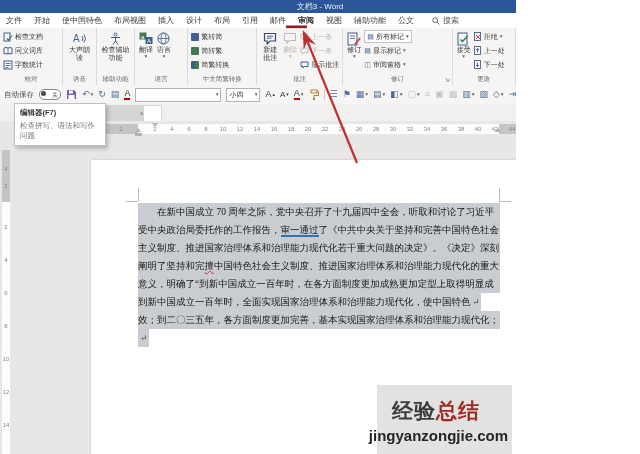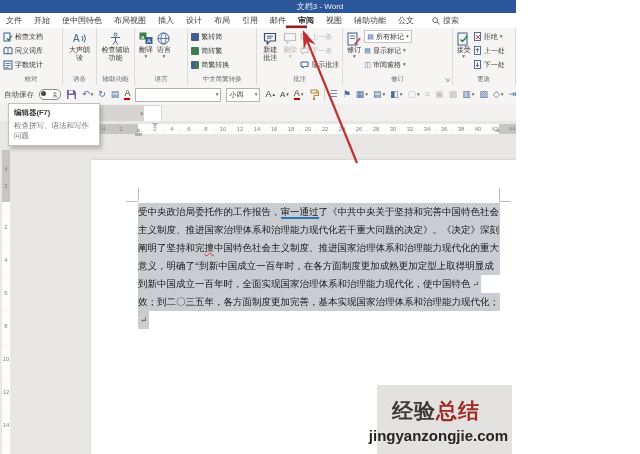--- a/index.html
+++ b/index.html
@@ -76,21 +76,21 @@
   .doctext{position:absolute;left:138px;top:66px;width:362px;font-family:"Liberation Serif","DejaVu Serif",serif;font-size:9.5px;color:#161616;}
   .dline{height:18px;line-height:18px;white-space:nowrap;}
   .sel{background:#c9ccd1;}
   .dline .full{display:block;}
   .inlinebg{display:inline-block;background:#c9ccd1;height:18px;}
   .indent1{padding-left:19px;}
   .gerr{border-bottom:2px solid #2e74b5;}
   .serr{text-decoration:underline wavy #d13438 1px;text-underline-offset:1px;}
   .pmark{font-size:8px;color:#333;padding:0 2px;}
   
-  .tooltip{position:absolute;left:8px;top:103px;width:80px;background:#fff;border:1px solid #c3c1bf;box-shadow:2px 3px 4px rgba(0,0,0,.22);padding:4px 5px;z-index:60;}
+  .tooltip{position:absolute;left:14px;top:103px;width:80px;background:#fff;border:1px solid #c3c1bf;box-shadow:2px 3px 4px rgba(0,0,0,.22);padding:4px 5px;z-index:60;}
   .tt-title{font-size:7.5px;font-weight:bold;color:#3b3a39;margin-bottom:3px;}
   .tt-body{font-size:7.5px;color:#767472;line-height:1.35;}
   
   .arrowsvg{position:absolute;left:0;top:0;z-index:50;pointer-events:none;}
   .watermark{position:absolute;right:4px;bottom:0;z-index:70;width:150px;height:70px;}
   .wm-band{position:absolute;right:0;bottom:0;width:135px;height:69px;background:#e3e2e1;}
   .wm-l1{position:absolute;right:32px;bottom:29px;font-size:21px;font-weight:bold;letter-spacing:1px;white-space:nowrap;font-family:"Liberation Sans","DejaVu Sans",sans-serif;}
   .wm-l1 .blk{color:#3c3b3a;} .wm-l1 .red{color:#9e2b25;}
   .wm-l2{position:absolute;right:4px;bottom:10px;font-size:15px;font-weight:bold;color:#262524;letter-spacing:0;white-space:nowrap;}
   svg.ic{display:block;}
@@ -512,20 +512,23 @@
       <span id="vticks"><span class="vnum" style="left: 0px; top: 87px;">2</span><span class="vnum" style="left: 0px; top: 120px;">4</span><span class="vnum" style="left: 0px; top: 153px;">6</span><span class="vnum" style="left: 0px; top: 186px;">8</span><span class="vnum" style="left: 0px; top: 219px;">10</span><span class="vnum" style="left: 0px; top: 252px;">12</span><span class="vnum" style="left: 0px; top: 285px;">14</span><span class="vnum" style="left: 0px; top: 45.5px;">2</span><span class="vnum" style="left: 0px; top: 29px;">4</span><span class="vdot" style="left: 0px; top: 72.5px;">·</span><span class="vdot" style="left: 0px; top: 105.5px;">·</span><span class="vdot" style="left: 0px; top: 138.5px;">·</span><span class="vdot" style="left: 0px; top: 171.5px;">·</span><span class="vdot" style="left: 0px; top: 204.5px;">·</span><span class="vdot" style="left: 0px; top: 237.5px;">·</span><span class="vdot" style="left: 0px; top: 270.5px;">·</span><span class="vdot" style="left: 0px; top: 303.5px;">·</span></span>
     </div>
 
     <div class="cropmark" style="position:absolute;left:138px;top:51px;height:13px;border-left:1px solid"></div>
     <div class="cropmark" style="position:absolute;left:126px;top:64px;width:12px;border-top:1px solid"></div>
     <div class="cropmark" style="position:absolute;left:499px;top:51px;height:13px;border-left:1px solid"></div>
     <div class="cropmark" style="position:absolute;left:499px;top:64px;width:12px;border-top:1px solid"></div>
 
     <div class="doctext">
       <div class="dline">
+          <span class="full sel indent1">在新中国成立 70 周年之际，党中央召开了十九届四中全会，听取和讨论了习近平</span>
+        </div>
+      <div class="dline">
           <span class="full sel"><span>受中央政治局委托作的工作报告，</span><span class="gerr">审一通过</span><span>了《中共中央关于坚持和完善中国特色社会</span></span>
         </div>
       <div class="dline">
           <span class="full sel">主义制度、推进国家治理体系和治理能力现代化若干重大问题的决定》。《决定》深刻</span>
         </div>
       <div class="dline">
           <span class="full sel"><span>阐明了坚持和完</span><span class="serr">擅</span><span>中国特色社会主义制度、推进国家治理体系和治理能力现代化的重大</span></span>
         </div>
       <div class="dline">
           <span class="full sel">意义，明确了“到新中国成立一百年时，在各方面制度更加成熟更加定型上取得明显成</span>

